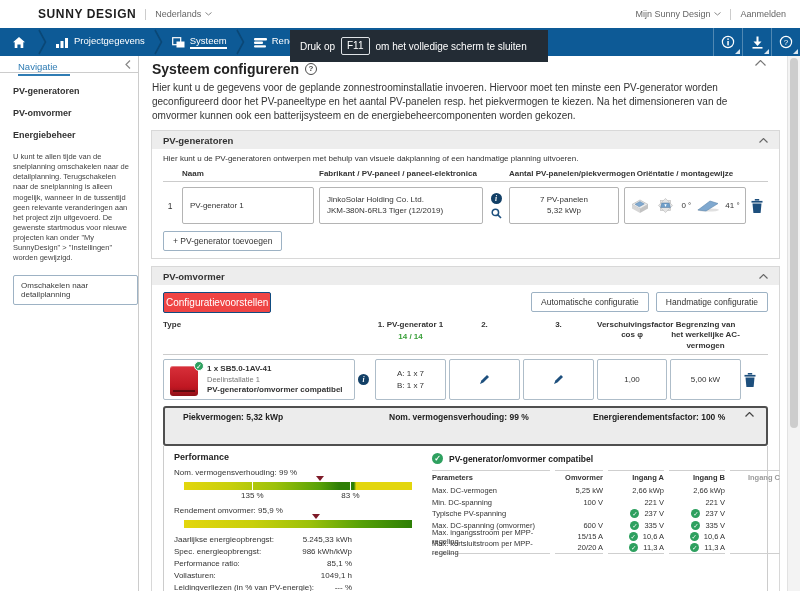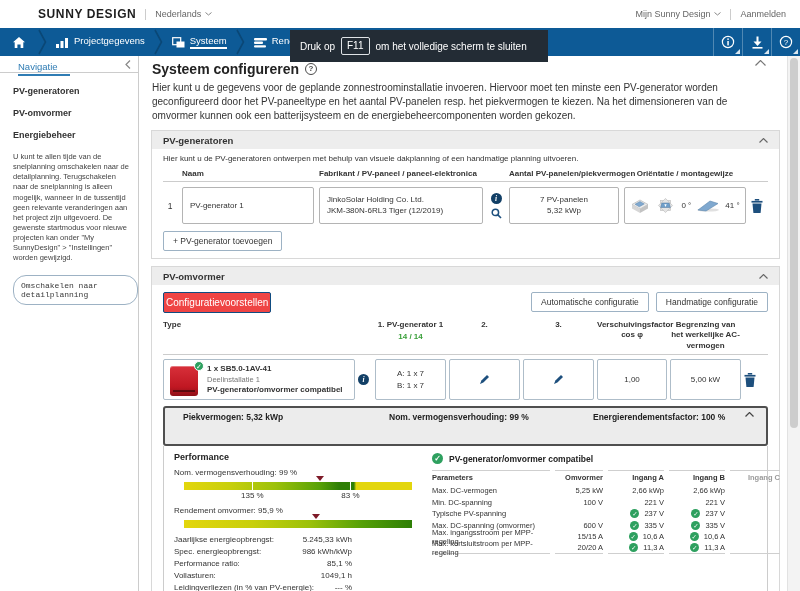--- a/index.html
+++ b/index.html
@@ -32,21 +32,21 @@
   .fs-key { border:1px solid #dfe3e6; border-radius:2px; padding:1px 5px; margin:0 6px; font-size:10px; line-height:14px; }
 
   
   .sidebar { position:absolute; left:0; top:56px; width:139px; height:535px; background:#fff; border-right:1px solid #ccc; }
   .side-tabbar { height:17px; border-bottom:1px solid #ccc; position:relative; }
   .side-tab { display:inline-block; margin-left:18px; font-size:9.5px; color:#2f7cb4; border-bottom:2px solid #2f7cb4; padding:2px 12px 2px 0; cursor:pointer; }
   .side-collapse { position:absolute; right:7px; top:4px; cursor:pointer; }
   .side-items { margin:13px 0 0 13px; }
   .side-item { font-size:9px; font-weight:bold; color:#333; margin-bottom:12px; cursor:pointer; }
   .side-note { margin:4px 8px 0 13px; font-size:7.5px; line-height:1.35; color:#444; }
-  .side-btn { margin:12px 0 0 13px; display:inline-block; background:#fff; border:1px solid #9db2c4; border-radius:13px; padding:5px 7px; font-size:8px; color:#3a3a3a; cursor:pointer;font-family:Liberation Mono, monospace; }
+  .side-btn { margin:12px 0 0 13px; display:inline-block; background:#fff; border:1px solid #9db2c4; border-radius:2px; padding:5px 7px; font-size:8px; color:#3a3a3a; cursor:pointer; }
 
   
   .main { position:absolute; left:140px; top:56px; width:646px; height:535px; background:#fff; }
   .scroll-top { position:absolute; right:20px; top:4px; cursor:pointer; }
   .page-title-row { display:flex; align-items:center; gap:6px; margin:5px 0 0 12px; }
   .page-title { font-size:14px; font-weight:bold; color:#222; }
   .help-circle { width:12px; height:12px; border:1.4px solid #4a4a4a; border-radius:50%; font-size:8px; font-weight:bold; color:#4a4a4a; text-align:center; line-height:10px; cursor:pointer; }
   .intro { margin:4px 24px 0 12px; font-size:10px; line-height:1.4; color:#333; }
 
   .panel { margin:7px 6px 0 11px; border:1px solid #d8d8d8; background:#fff; }

